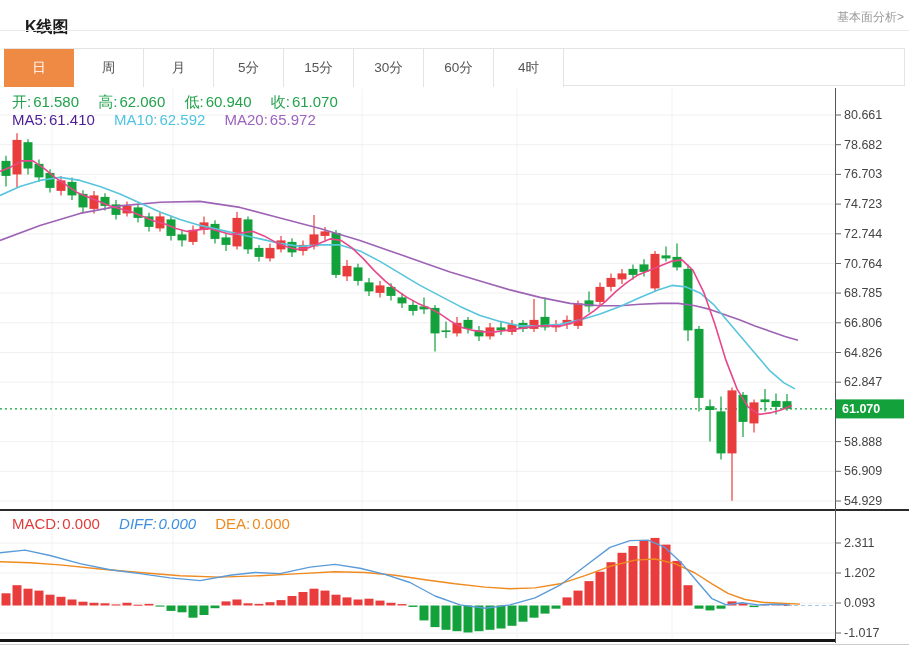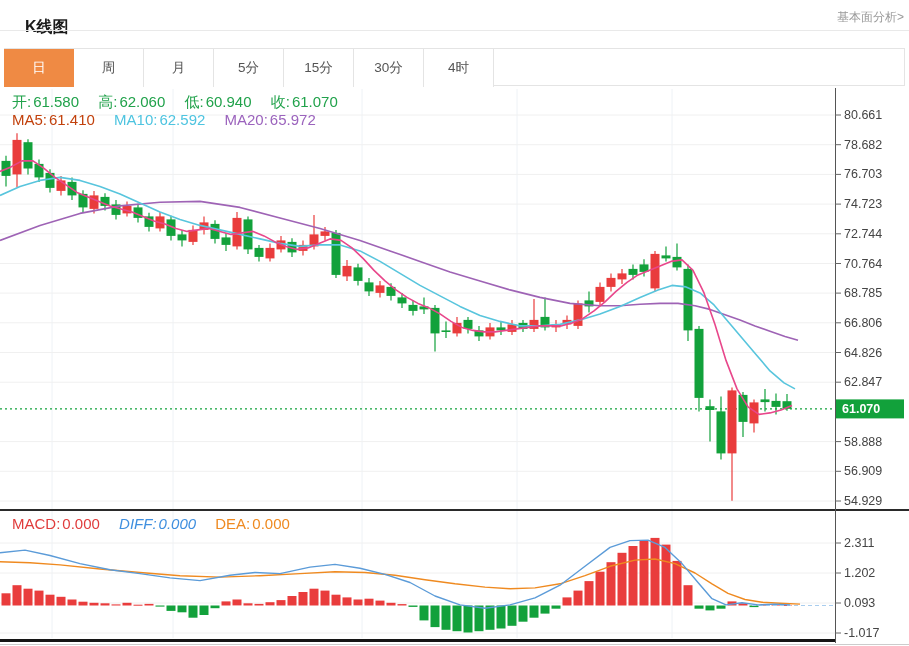--- a/index.html
+++ b/index.html
@@ -16,21 +16,21 @@
   .tab.sel{background:var(--accent,#ef8a44);color:#fff;border-right:none;}
   .chart-svg{position:absolute;left:0;top:0;width:909px;height:646px;}
   svg text{font-family:"Liberation Sans",sans-serif;}
   .overlay-row{position:absolute;font-size:15px;white-space:nowrap;}
   .ohlc-row{left:12px;top:93px;}
   .ma-row{left:12px;top:111px;}
   .macd-row{left:12px;top:515px;}
   .pair{margin-right:15px;}
   .pair .lbl{margin-right:2px;}
   .ohlc-row .pair{color:#21a24b;}
-  .ma5{color:#c2410c;} .ma10{color:#4ec4e0;} .ma20{color:#9b63bd;}
+  .ma5{color:#4c1d95;} .ma10{color:#4ec4e0;} .ma20{color:#9b63bd;}
   .macd-lbl{color:#e03c3c;} .diff-lbl{color:#3f8fdf;font-style:italic;} .dea-lbl{color:#ef8a20;}
 </style>
 </head>
 <body>
 
 <div class="stage">
 
   <svg id="chart-svg" class="chart-svg" viewBox="0 0 909 646">
       <line x1="52" y1="89" x2="52" y2="638" stroke="#eef2f6" stroke-width="1"></line>
       <line x1="173" y1="89" x2="173" y2="638" stroke="#eef2f6" stroke-width="1"></line>
@@ -323,20 +323,21 @@
   <a class="analysis-link">基本面分析&gt;</a>
   <div class="header-rule"></div>
 
   <div class="tabbar" id="tabbar">
       <div class="tab sel">日</div>
       <div class="tab">周</div>
       <div class="tab">月</div>
       <div class="tab">5分</div>
       <div class="tab">15分</div>
       <div class="tab">30分</div>
+      <div class="tab">60分</div>
       <div class="tab">4时</div>
     </div>
 
   <div class="overlay-row ohlc-row">
     <span class="pair"><span class="lbl">开:</span><span>61.580</span></span>
     <span class="pair"><span class="lbl">高:</span><span>62.060</span></span>
     <span class="pair"><span class="lbl">低:</span><span>60.940</span></span>
     <span class="pair"><span class="lbl">收:</span><span>61.070</span></span>
   </div>
 

